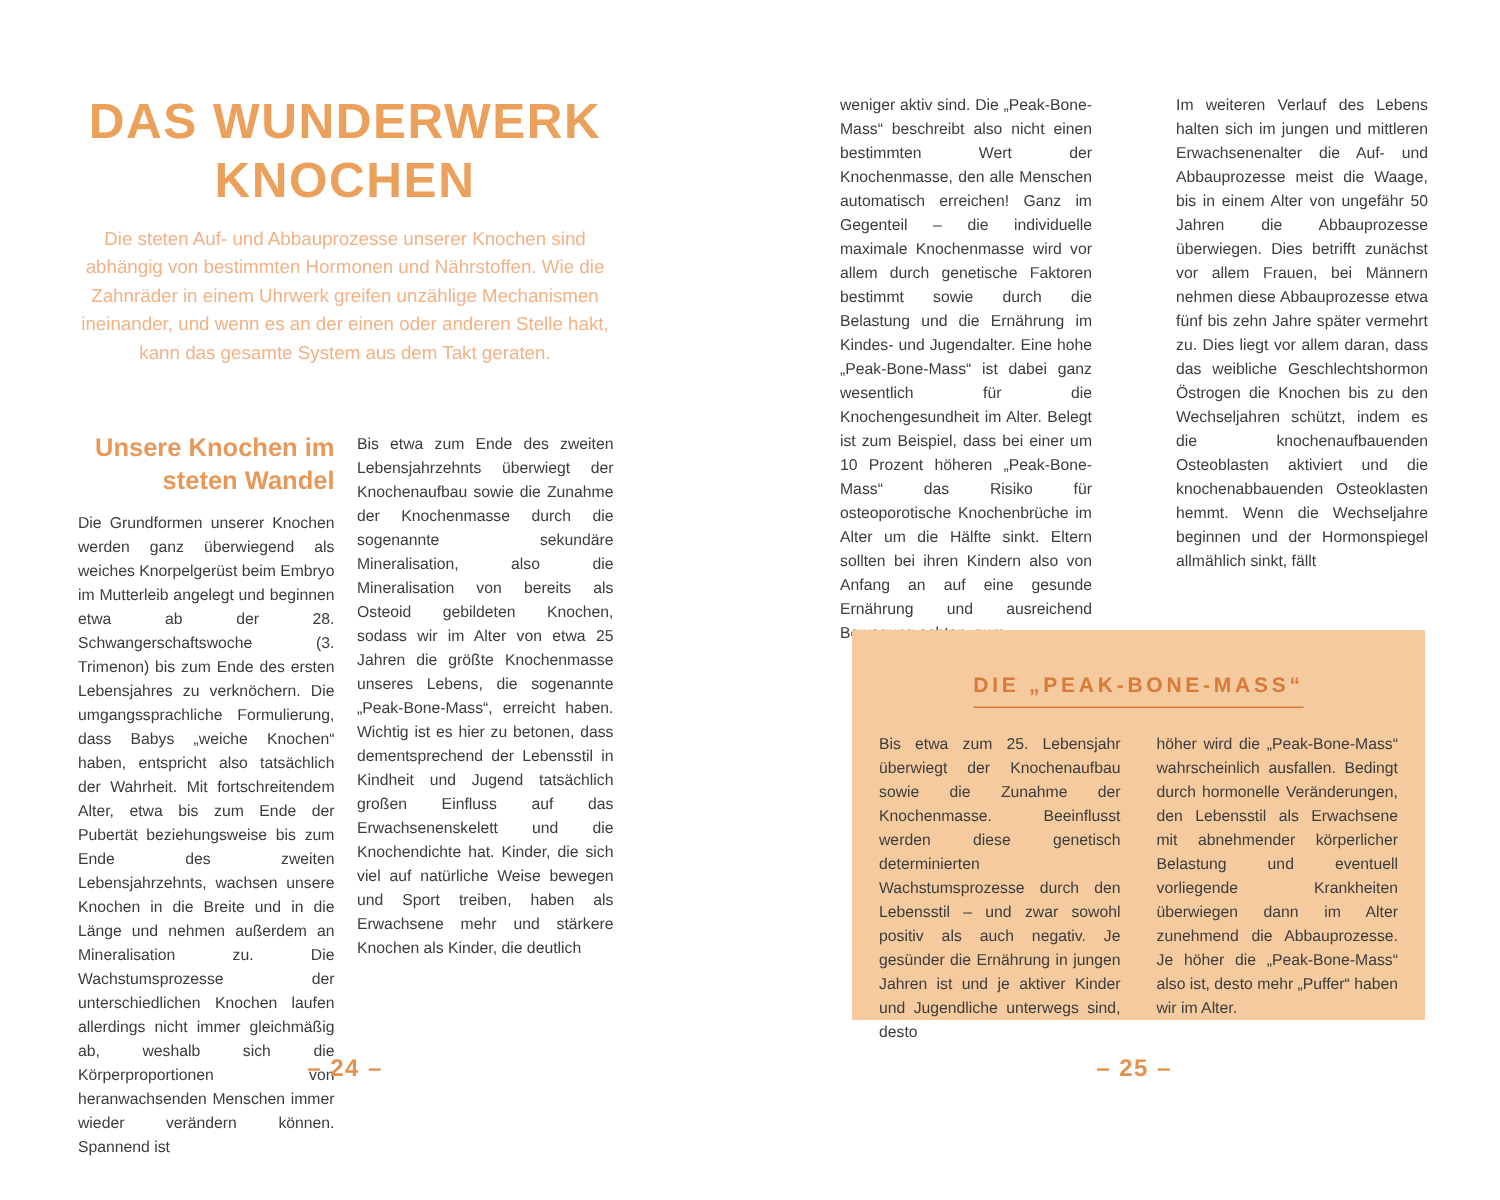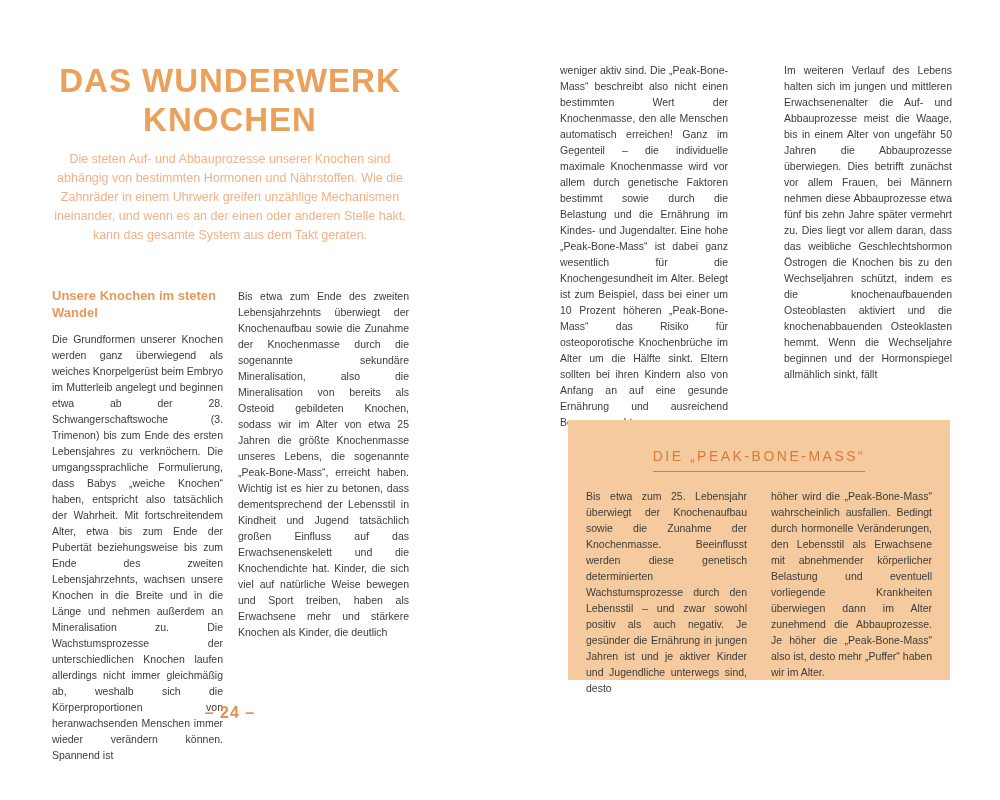--- a/index.html
+++ b/index.html
@@ -31,35 +31,36 @@
   .cols-left  .col { width:171px; }
   .cols-right .col { width:168px; }
 
   .col p {
     font-size:10.5px; line-height:16px;
     color:var(--body-text,#3c3c3b);
     text-align:justify;
     hyphens:auto; -webkit-hyphens:auto;
   }
   .section-heading {
-    font-size:13px; line-height:1.3; font-weight:bold;
+    font-size:17px; line-height:1.3; font-weight:bold;
     color:var(--heading-orange,#e8995a);
     margin-bottom:9px;
+    text-align:right;
   }
 
   .infobox {
     position:absolute; top:420px; left:8px;
     width:382px; height:260px;
     background:var(--box-bg,#f5ca9f);
     padding:14px 18px 16px 18px;
   }
   .box-heading { text-align:center; margin-top:10px; }
   .box-heading span {
     display:inline-block;
-    font-size:14px; font-weight:normal; letter-spacing:2.5px;
+    font-size:14px; font-weight:bold; letter-spacing:2.5px;
     color:var(--box-heading-orange,#d87a38);
     border-bottom:1.5px solid var(--box-heading-orange,#d87a38);
     padding-bottom:7px;
   }
   .box-cols { display:flex; gap:24px; margin-top:16px; }
   .box-cols .col { flex:1; width:auto; }
 
   .page-number {
     position:absolute; top:704px; left:0; right:0;
     text-align:center; font-size:16px; font-weight:bold;
@@ -106,15 +107,16 @@
       <div class="box-cols">
         <div class="col">
           <p>Bis etwa zum 25. Lebensjahr überwiegt der Knochenaufbau sowie die Zunahme der Knochenmasse. Beeinflusst werden diese genetisch determinierten Wachstumsprozesse durch den Lebensstil – und zwar sowohl positiv als auch negativ. Je gesünder die Ernährung in jungen Jahren ist und je aktiver Kinder und Jugendliche unterwegs sind, desto</p>
         </div>
         <div class="col">
           <p>höher wird die „Peak-Bone-Mass“ wahrscheinlich ausfallen. Bedingt durch hormonelle Veränderungen, den Lebensstil als Erwachsene mit abnehmender körperlicher Belastung und eventuell vorliegende Krankheiten überwiegen dann im Alter zunehmend die Abbauprozesse. Je höher die „Peak-Bone-Mass“ also ist, desto mehr „Puffer“ haben wir im Alter.</p>
         </div>
       </div>
     </div>
 
+    <div class="page-number">– 25 –</div>
   </div>
 
 </div>
 
 </body></html>

